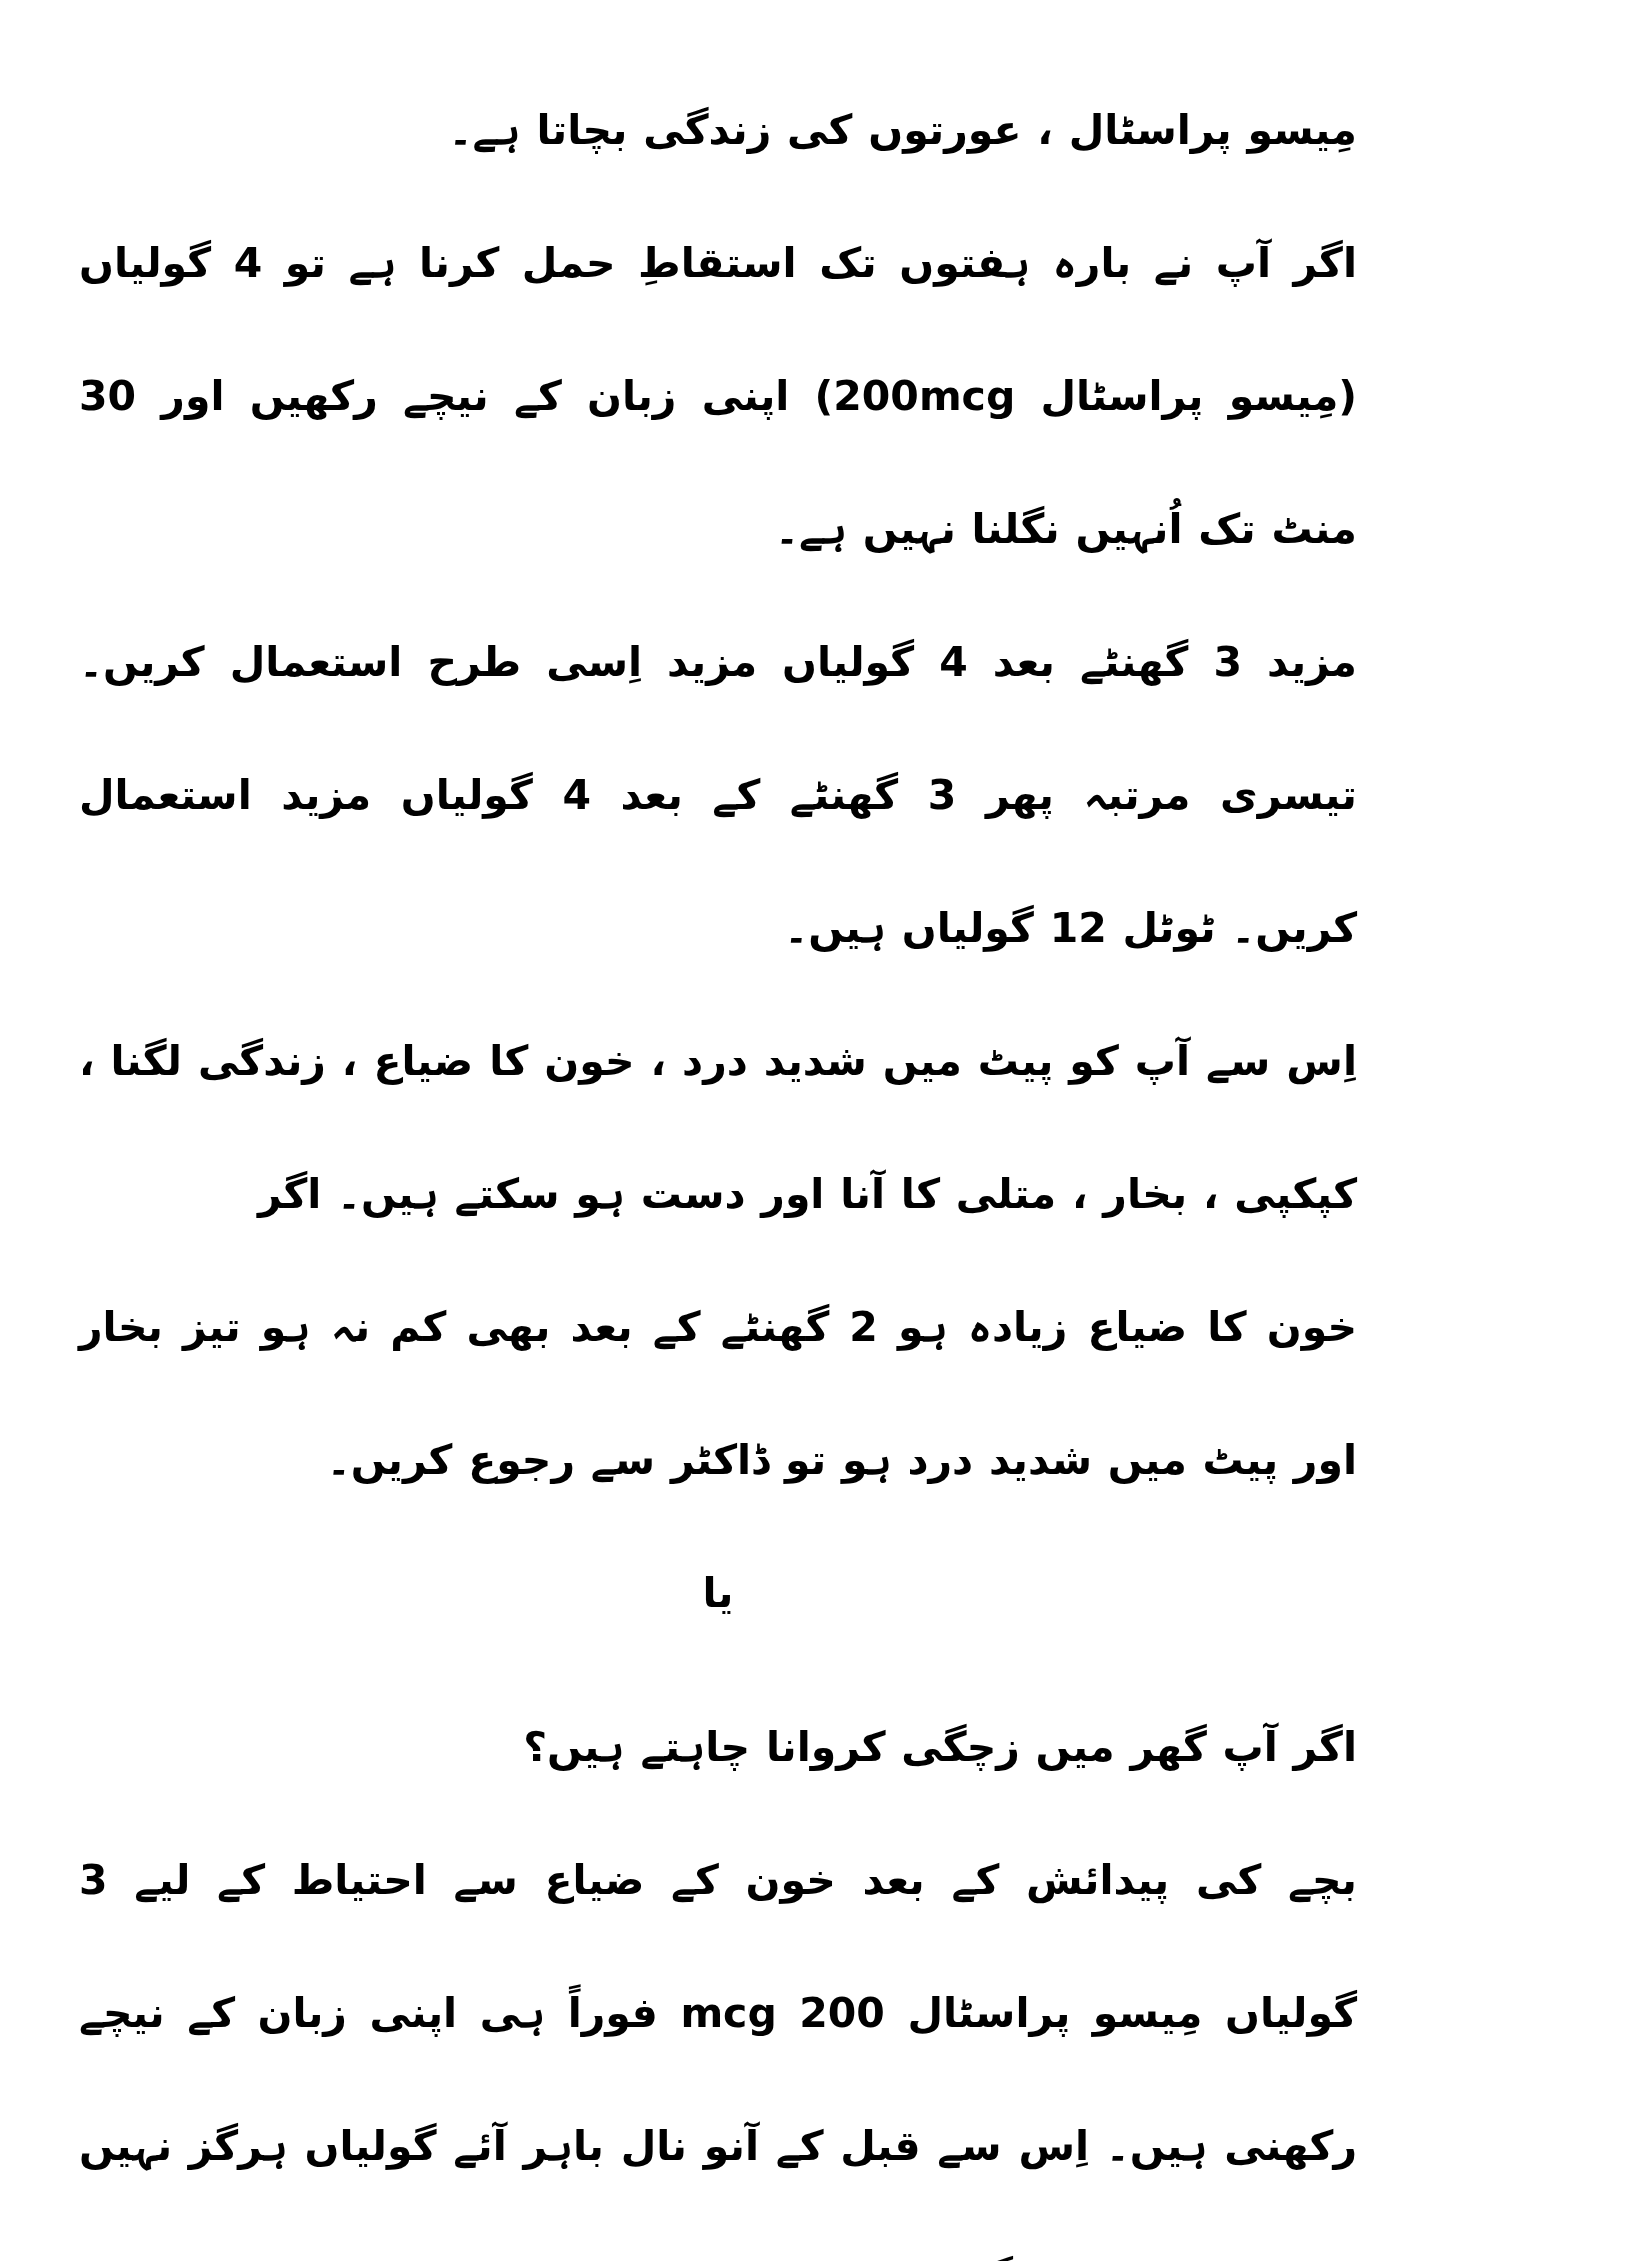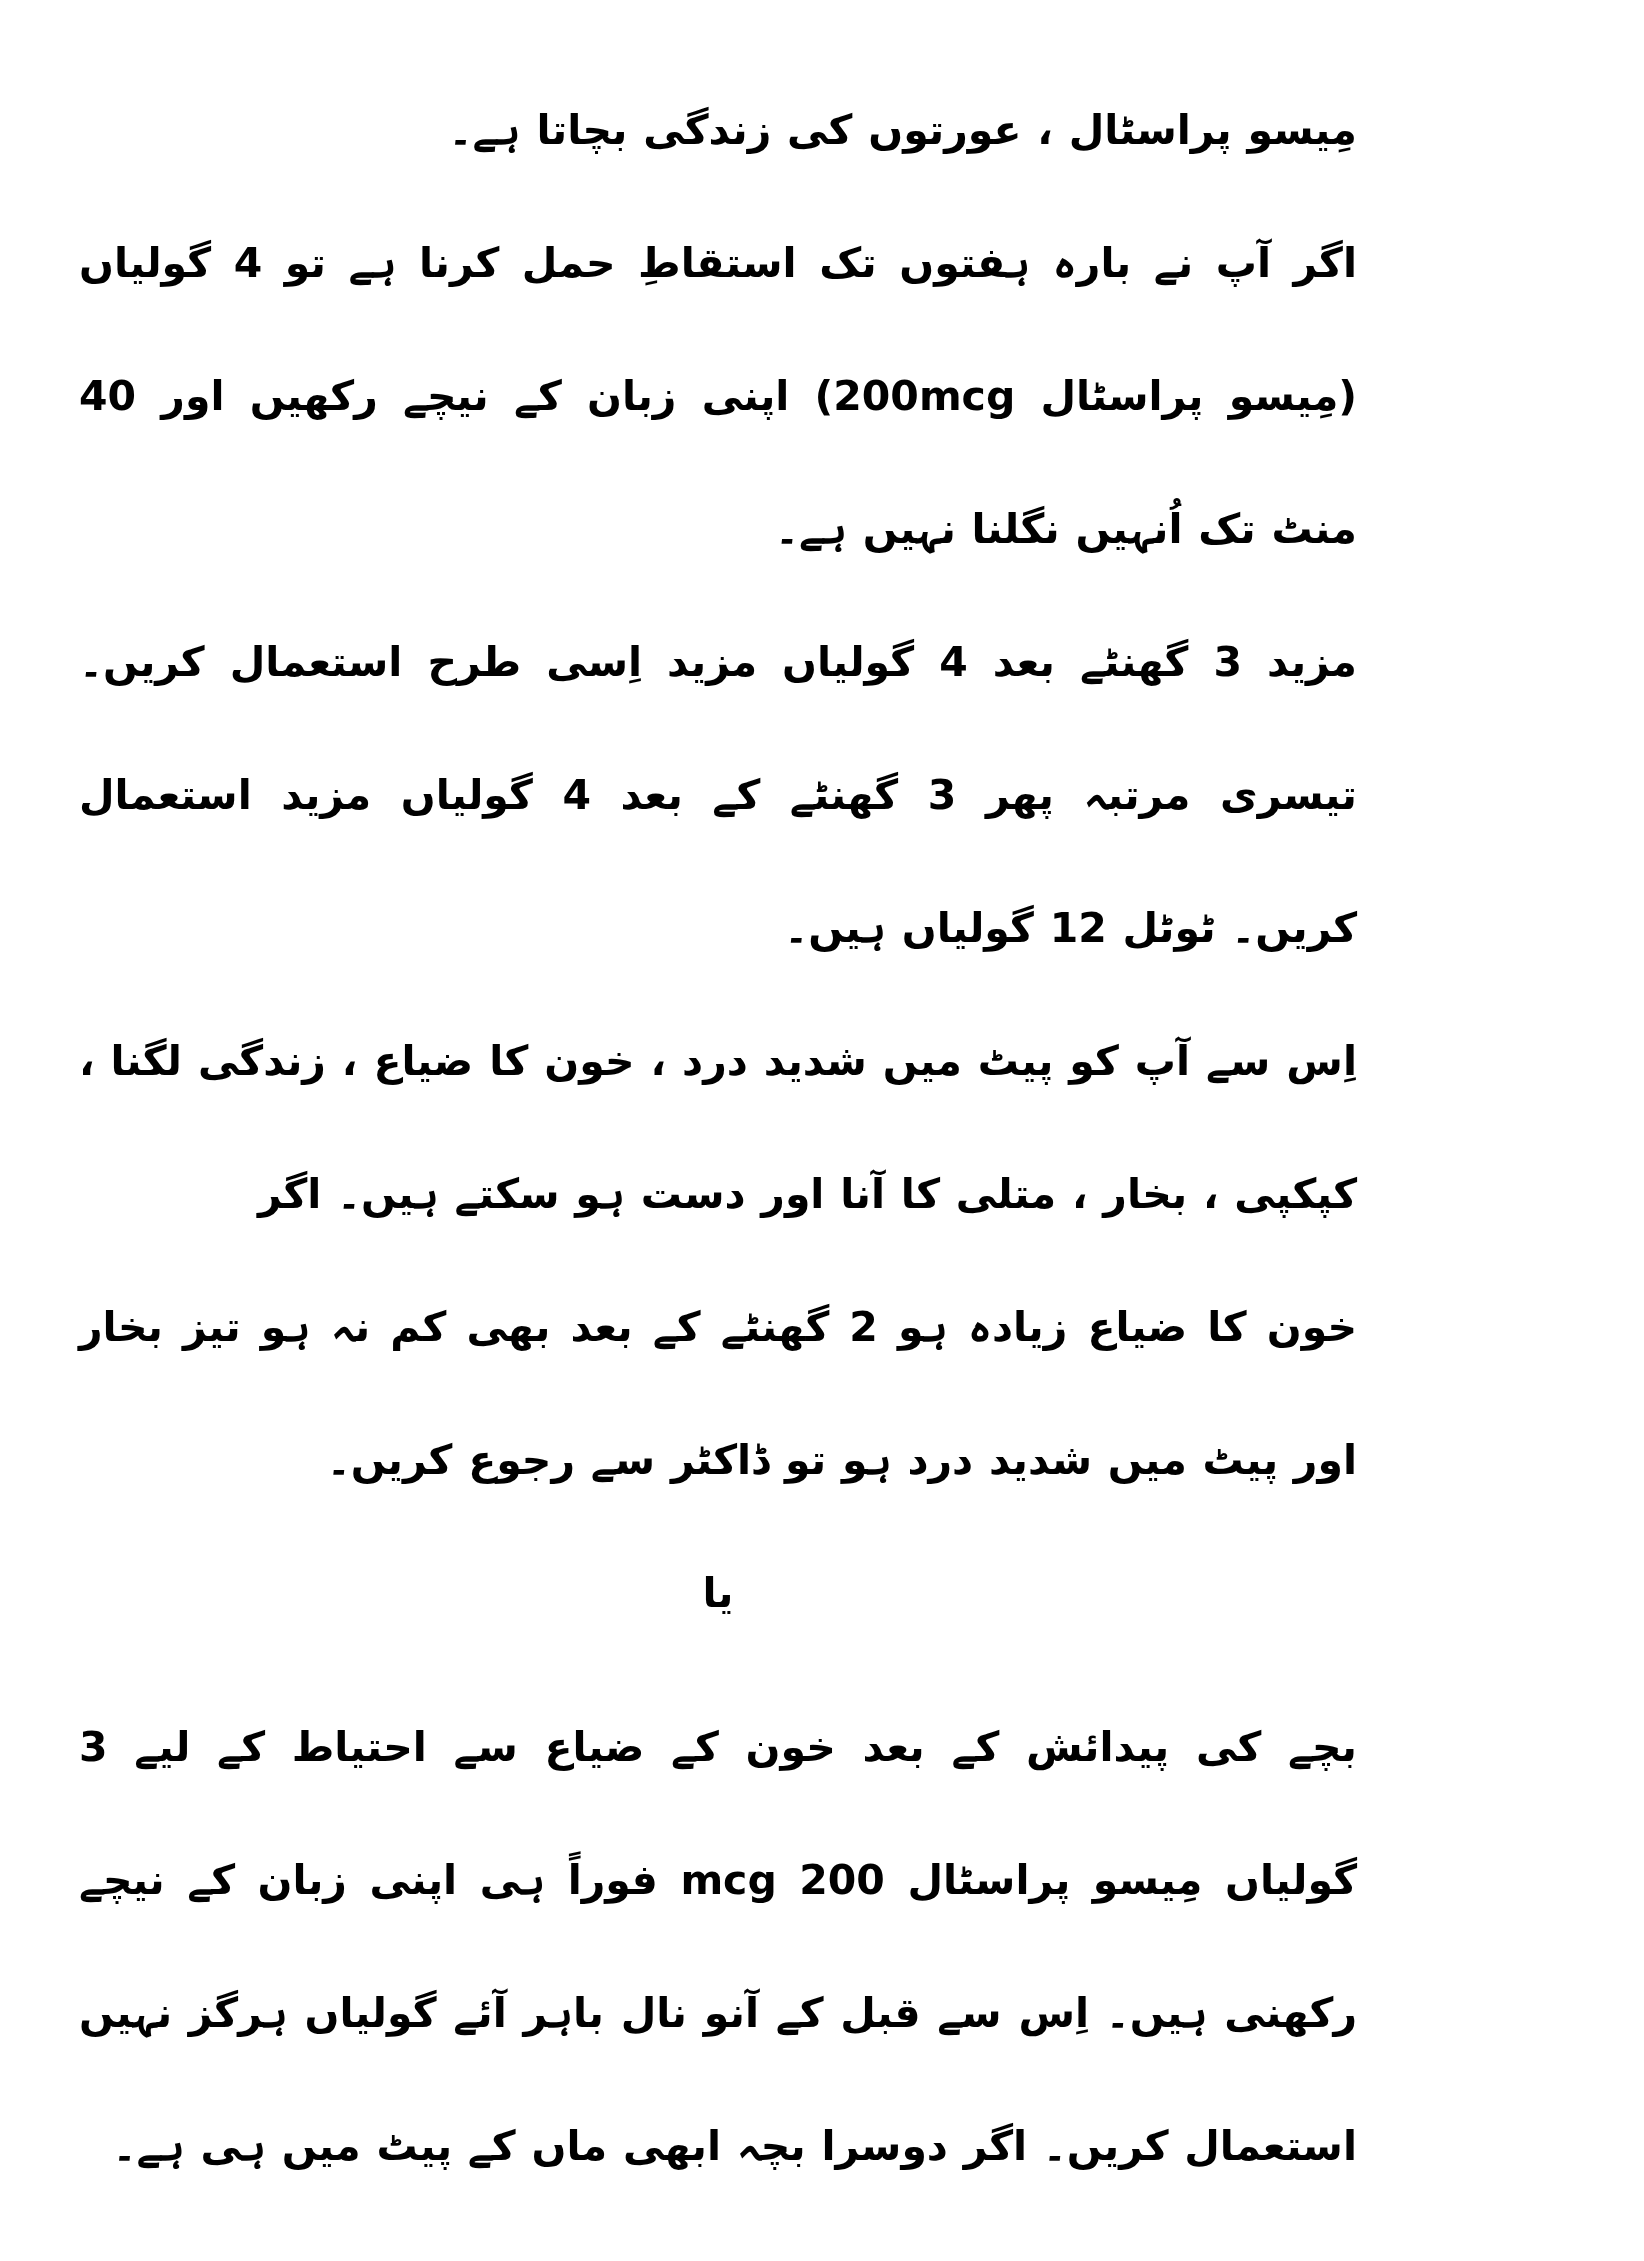--- a/index.html
+++ b/index.html
@@ -38,29 +38,30 @@
     margin-bottom: 20.5px;
   }
 </style>
 </head>
 <body>
 
 <div class="page">
 
   <p class="urdu">مِیسو پراسٹال ، عورتوں کی زندگی بچاتا ہے۔</p>
 
-  <p class="urdu">اگر آپ نے بارہ ہفتوں تک استقاطِ حمل کرنا ہے تو 4 گولیاں (مِیسو پراسٹال 200mcg) اپنی زبان کے نیچے رکھیں اور 40 منٹ تک اُنہیں نگلنا نہیں ہے۔</p>
+  <p class="urdu">اگر آپ نے بارہ ہفتوں تک استقاطِ حمل کرنا ہے تو 4 گولیاں (مِیسو پراسٹال 200mcg) اپنی زبان کے نیچے رکھیں اور 30 منٹ تک اُنہیں نگلنا نہیں ہے۔</p>
 
   <p class="urdu">مزید 3 گھنٹے بعد 4 گولیاں مزید اِسی طرح استعمال کریں۔ تیسری مرتبہ پھر 3 گھنٹے کے بعد 4 گولیاں مزید استعمال کریں۔ ٹوٹل 12 گولیاں ہیں۔</p>
 
   <p class="urdu">اِس سے آپ کو پیٹ میں شدید درد ، خون کا ضیاع ، زندگی لگنا ، کپکپی ، بخار ، متلی کا آنا اور دست ہو سکتے ہیں۔ اگر</p>
 
   <p class="urdu">خون کا ضیاع زیادہ ہو 2 گھنٹے کے بعد بھی کم نہ ہو تیز بخار اور پیٹ میں شدید درد ہو تو ڈاکٹر سے رجوع کریں۔</p>
 
   <p class="urdu separator">یا</p>
 
+  <p class="urdu">اگر آپ گھر میں زچگی کروانا چاہتے ہیں؟</p>
 
   <p class="urdu">بچے کی پیدائش کے بعد خون کے ضیاع سے احتیاط کے لیے 3 گولیاں مِیسو پراسٹال 200 mcg فوراً ہی اپنی زبان کے نیچے رکھنی ہیں۔ اِس سے قبل کے آنو نال باہر آئے گولیاں ہرگز نہیں استعمال کریں۔ اگر دوسرا بچہ ابھی ماں کے پیٹ میں ہی ہے۔</p>
 
   <p class="urdu">مِیسو پراسٹال کا عمل بچہ دانی کے اینٹھتے سے شروع ہوتا ہے۔</p>
 
 </div>
 
 
 </body></html>

